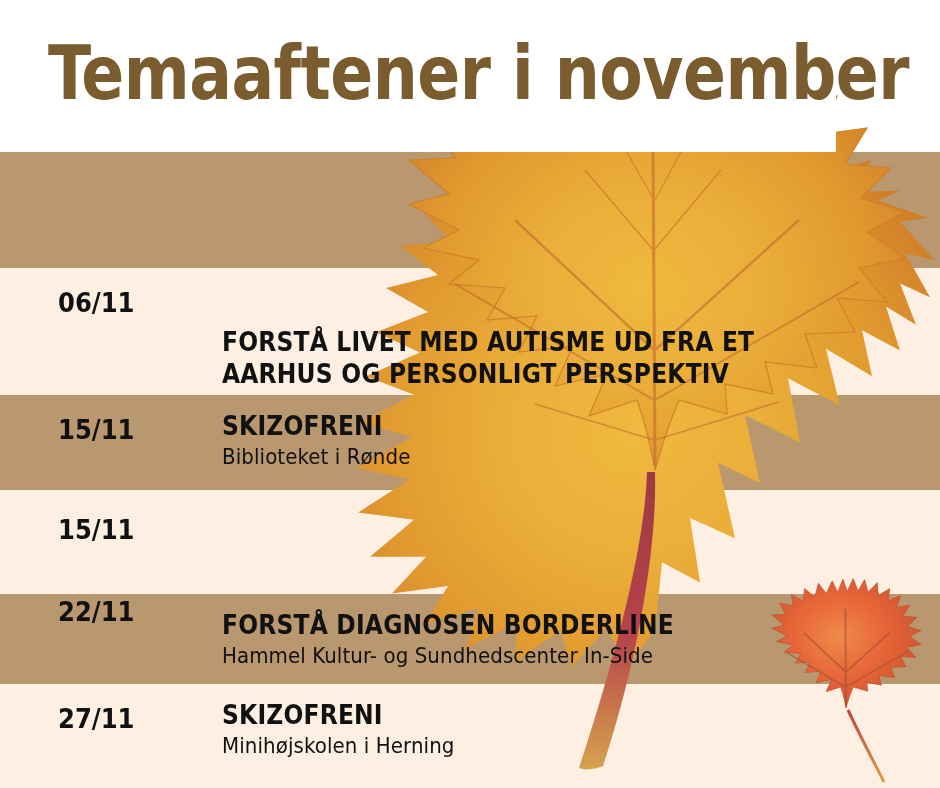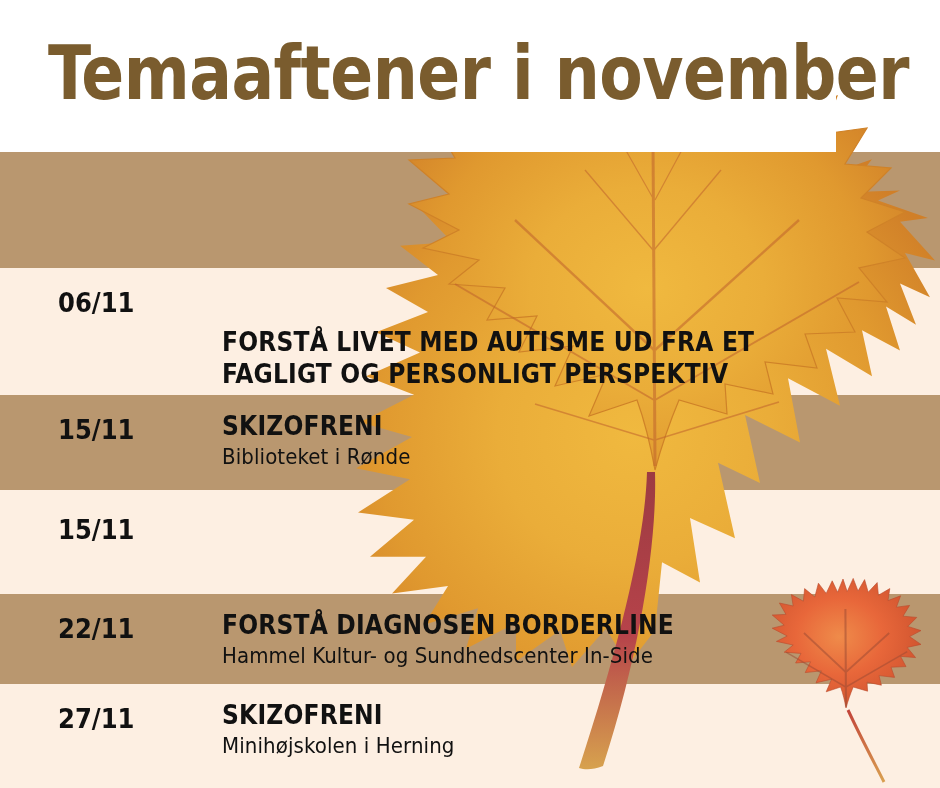--- a/index.html
+++ b/index.html
@@ -260,39 +260,39 @@
   </div>
 
   <div class="rows">
 
 
     <div class="row" style="top:268px;height:127px;">
       <div class="date" style="top:20px;">06/11</div>
       <div class="body" style="top:14px;margin-top:44px;">
         <div class="title">
           <span>FORSTÅ LIVET MED AUTISME UD FRA ET</span>
-          <span class="l2">FAGLIGT OG PERSONLIGT PERSPEKTIV</span>
+          <span class="l2">AARHUS OG PERSONLIGT PERSPEKTIV</span>
         </div>
       </div>
     </div>
 
     <div class="row" style="top:395px;height:95px;">
       <div class="date" style="top:20px;">15/11</div>
       <div class="body" style="top:15px;">
         <div class="title">SKIZOFRENI</div>
         <div class="venue">Biblioteket i Rønde</div>
       </div>
     </div>
 
     <div class="row" style="top:490px;height:104px;">
       <div class="date" style="top:25px;">15/11</div>
     </div>
 
     <div class="row" style="top:594px;height:90px;">
-      <div class="date" style="top:20px;">22/11</div>
+      <div class="date" style="top:3px;">22/11</div>
       <div class="body" style="top:15px;">
         <div class="title">FORSTÅ DIAGNOSEN BORDERLINE</div>
         <div class="venue">Hammel Kultur- og Sundhedscenter In-Side</div>
       </div>
     </div>
 
     <div class="row" style="top:684px;height:124px;">
       <div class="date" style="top:20px;">27/11</div>
       <div class="body" style="top:15px;">
         <div class="title">SKIZOFRENI</div>

